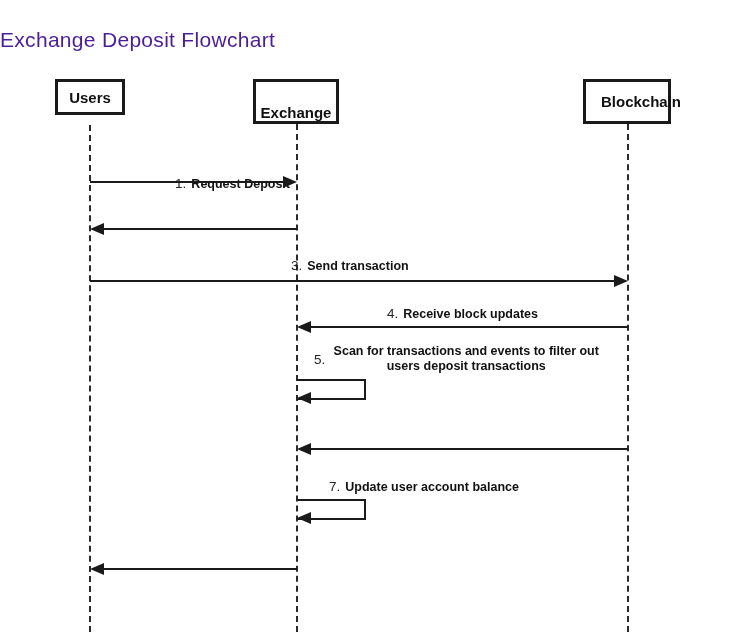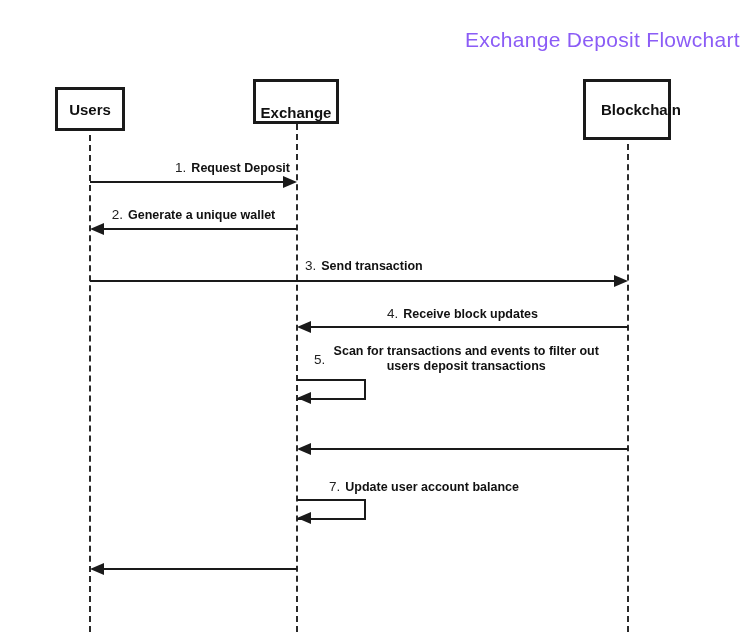--- a/index.html
+++ b/index.html
@@ -5,22 +5,22 @@
   html,body{margin:0;padding:0;background:#ffffff;}
   .diagram{
     position:relative;
     width:740px;height:639px;
     background:#ffffff;
     font-family:"Liberation Sans",sans-serif;
     overflow:hidden;
   }
   .title{
     position:absolute;left:0;top:28px;width:740px;
-    margin:0;text-align:right;
-    font-size:21px;font-weight:500;color:#8b5cf6;letter-spacing:.3px;
+    margin:0;text-align:left;
+    font-size:21px;font-weight:500;color:#4c1d95;letter-spacing:.3px;
   }
   .actor{
     position:absolute;
     border:3px solid #1a1a1a;background:#ffffff;
     display:flex;align-items:center;justify-content:center;
     font-weight:bold;font-size:15px;color:#111;
     box-sizing:border-box;z-index:3;
   }
   .lifeline{
     position:absolute;width:0;
@@ -51,47 +51,44 @@
   .ta-c{text-align:center;}
   .ta-r{text-align:right;}
 </style>
 </head>
 <body>
 
 <div class="diagram">
 
   <h1 class="title">Exchange Deposit Flowchart</h1>
 
-  <div class="actor" style="left:55px;top:79px;width:70px;height:44px;margin-top:8px;">
+  <div class="actor" style="left:55px;top:79px;width:70px;height:36px;">
     <span>Users</span>
   </div>
   <div class="actor" style="left:253px;top:79px;width:86px;height:45px;align-items:flex-end;">
     <span>Exchange</span>
   </div>
-  <div class="actor" style="left:583px;top:79px;width:88px;height:61px;padding-left:28px;">
+  <div class="actor" style="left:583px;top:79px;width:88px;height:45px;padding-left:28px;">
     <span>Blockchain</span>
   </div>
 
   <div class="lifeline" style="left:89px;top:125px;height:507px;"></div>
   <div class="lifeline" style="left:296px;top:124px;height:508px;"></div>
   <div class="lifeline" style="left:627px;top:124px;height:508px;"></div>
 
-  <div class="msg-label ta-r" style="left:90px;top:160px;width:200px;">
+  <div class="msg-label ta-r" style="left:90px;top:176px;width:200px;">
     <span class="num">1.</span><span class="lbl">Request Deposit</span>
   </div>
   <div class="shaft" style="left:90px;top:181px;width:203px;"></div>
   <div class="head right" style="left:283px;top:176px;"></div>
 
-  <div class="msg-label ta-c" style="left:90px;top:207px;width:207px;">
-    <span class="num">2.</span><span class="lbl">Generate a unique wallet</span>
-  </div>
   <div class="shaft" style="left:94px;top:228px;width:203px;"></div>
   <div class="head left" style="left:90px;top:223px;"></div>
 
-  <div class="msg-label" style="left:305px;top:258px;">
+  <div class="msg-label" style="left:291px;top:258px;">
     <span class="num">3.</span><span class="lbl">Send transaction</span>
   </div>
   <div class="shaft" style="left:90px;top:280px;width:534px;"></div>
   <div class="head right" style="left:614px;top:275px;"></div>
 
   <div class="msg-label ta-c" style="left:297px;top:306px;width:331px;">
     <span class="num">4.</span><span class="lbl">Receive block updates</span>
   </div>
   <div class="shaft" style="left:301px;top:326px;width:327px;"></div>
   <div class="head left" style="left:297px;top:321px;"></div>

